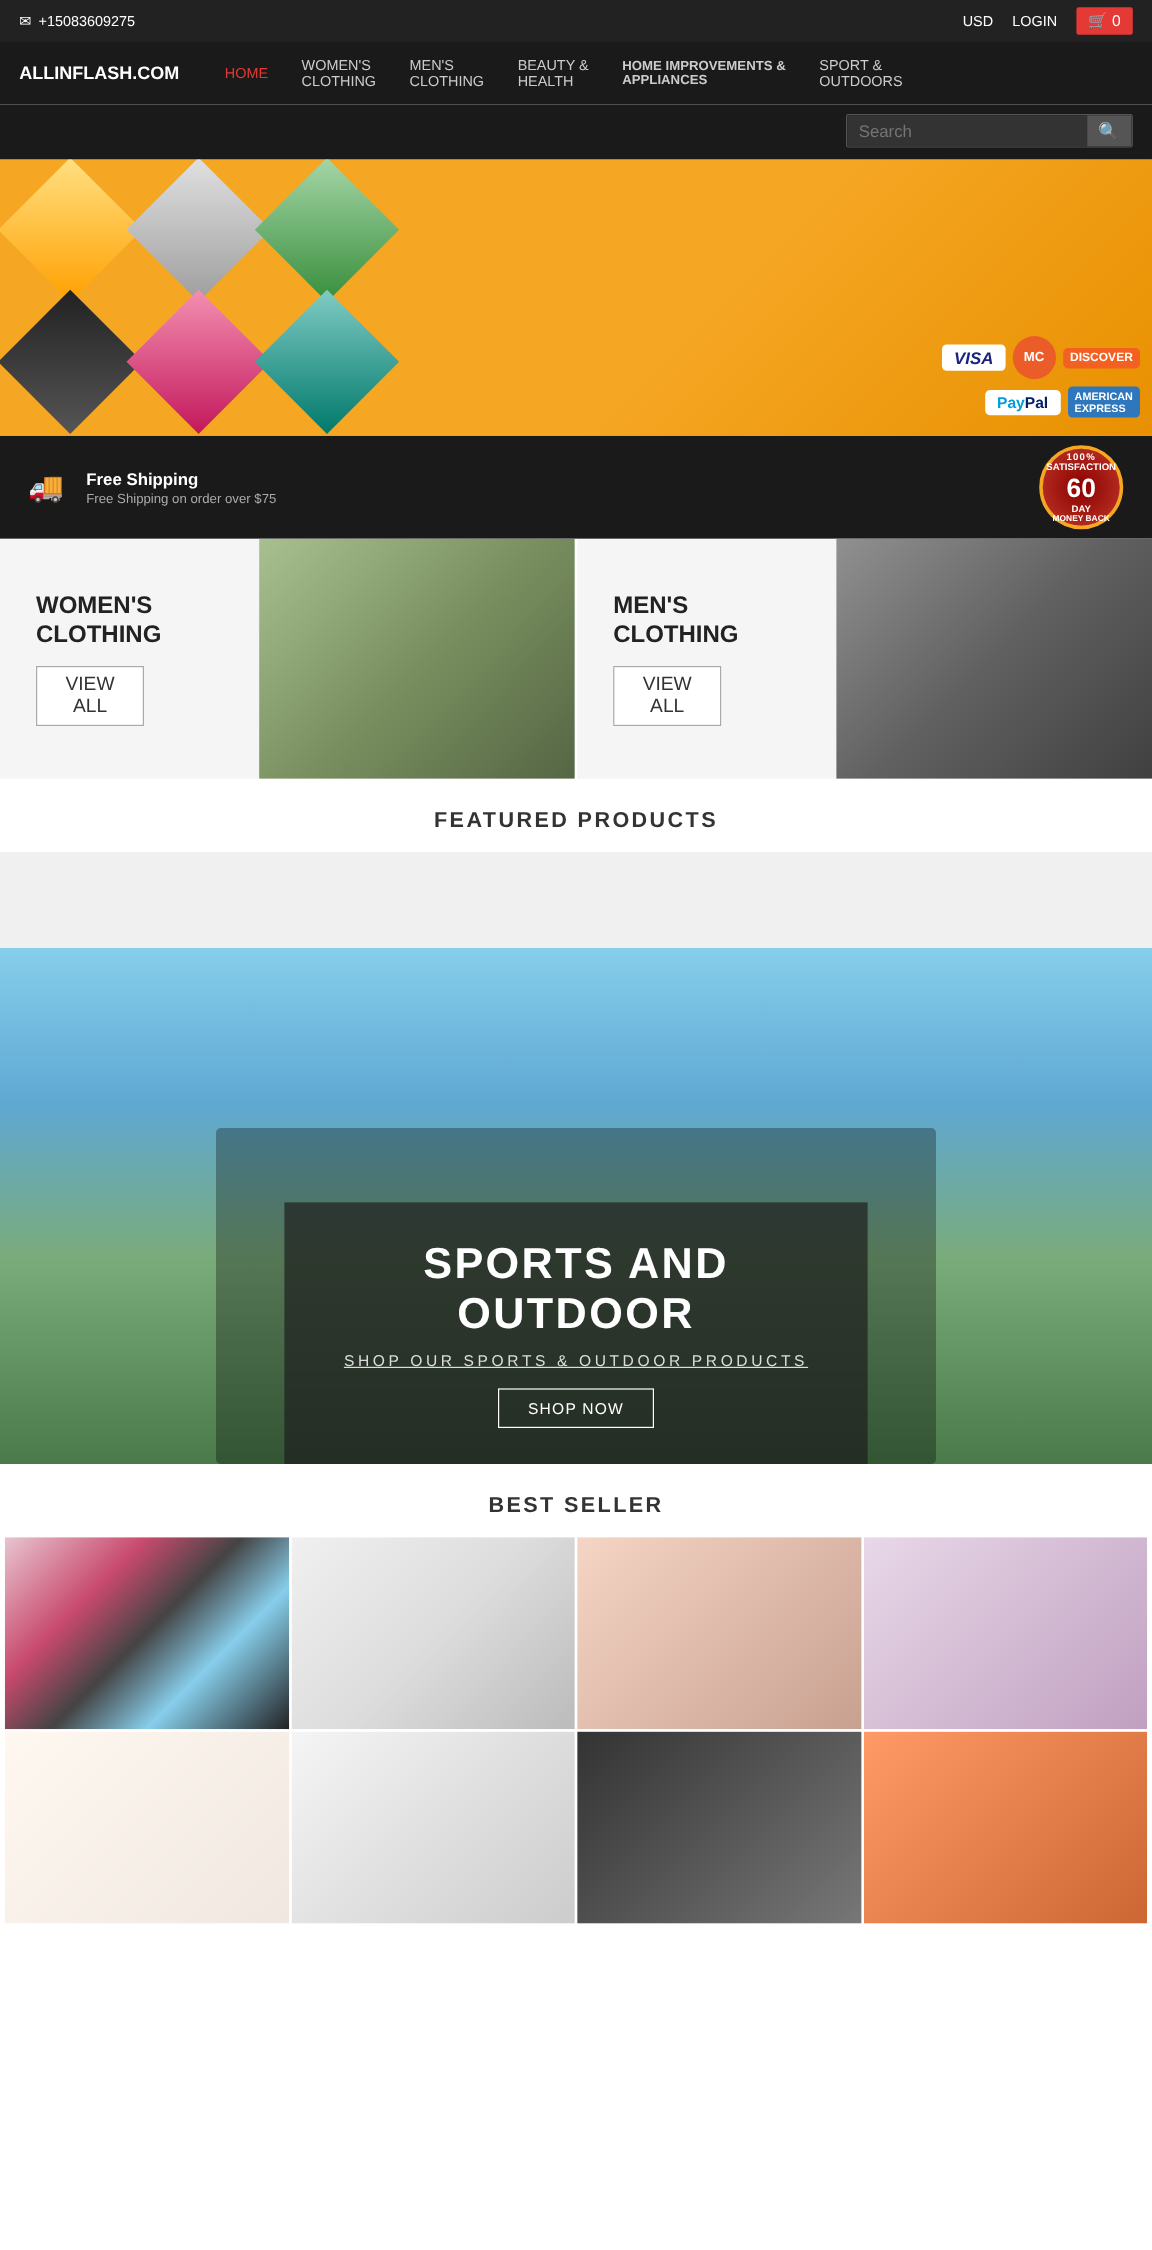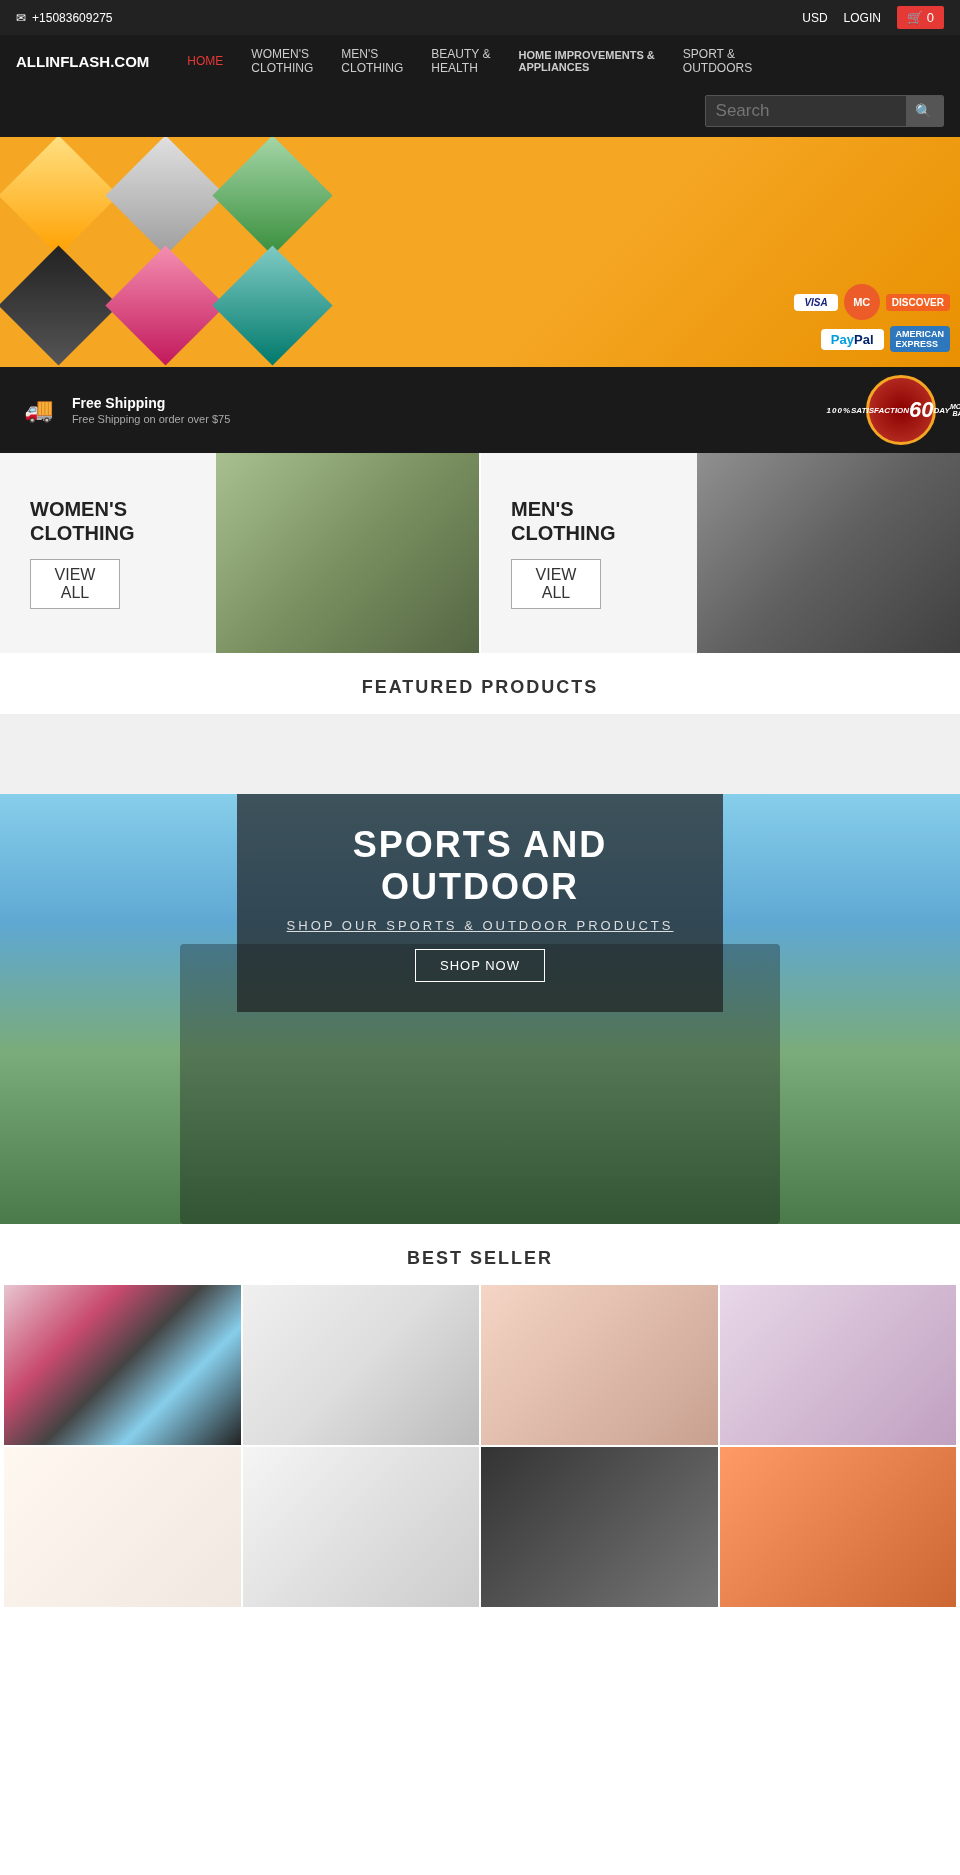--- a/index.html
+++ b/index.html
@@ -71,21 +71,21 @@
       display: flex;
       border: 1px solid #555;
       border-radius: 2px;
       overflow: hidden;
     }
     .search-input {
       background: #333;
       border: none;
       color: #ccc;
       padding: 5px 10px;
-      font-size: 17px;
+      font-size: 14px;
       width: 200px;
       outline: none;
     }
     .search-btn {
       background: #555;
       border: none;
       color: #fff;
       padding: 5px 10px;
       cursor: pointer;
       font-size: 14px;
@@ -157,29 +157,28 @@
     .shipping-icon { font-size: 24px; color: #fff; margin-right: 8px; }
     .shipping-text strong { font-size: 14px; font-weight: bold; }
     .shipping-text small { font-size: 11px; color: #aaa; }
     .guarantee-seal {
       margin-left: auto;
       background: radial-gradient(circle, #8B0000, #c0392b);
       border-radius: 50%;
       width: 70px;
       height: 70px;
       display: flex;
-      flex-direction: row;
+      flex-direction: column;
       align-items: center;
       justify-content: center;
       color: #fff;
       font-size: 8px;
       font-weight: bold;
       text-align: center;
       border: 3px solid #f5a623;
-      font-style: italic;
     }
     .guarantee-seal .days { font-size: 22px; font-weight: 900; }
 
     
     .clothing-section {
       display: flex;
       width: 100%;
       height: 200px;
     }
     .clothing-card {
@@ -246,21 +245,21 @@
     }
 
     
     .sports-banner {
       width: 100%;
       height: 430px;
       background: linear-gradient(180deg, #87b8d4 0%, #6aa3be 40%, #4a8a6a 80%, #3a7a5a 100%);
       position: relative;
       overflow: hidden;
       display: flex;
-      align-items: flex-start;
+      align-items: flex-end;
       justify-content: center;
     }
     .sports-overlay {
       background: rgba(30,30,30,0.7);
       padding: 30px 50px;
       text-align: center;
       z-index: 2;
     }
     .sports-overlay h2 {
       color: #fff;
@@ -374,21 +373,21 @@
     <div style="width:85px;height:85px;background:linear-gradient(135deg,#222,#555);transform:rotate(45deg);margin:8px;overflow:hidden;"></div>
     <div style="width:85px;height:85px;background:linear-gradient(135deg,#f48fb1,#c2185b);transform:rotate(45deg);margin:8px;overflow:hidden;"></div>
     <div style="width:85px;height:85px;background:linear-gradient(135deg,#80cbc4,#00796b);transform:rotate(45deg);margin:8px;overflow:hidden;"></div>
   </div>
 
   <div class="hero-text">
   </div>
 
   <div class="payment-logos">
     <div class="payment-row">
-      <span class="payment-badge" style="font-style:italic; color:#1a237e; font-size:10px; font-weight:900; background:#fff; padding:3px 10px; border-radius:4px;">VISA</span>
+      <span class="payment-badge" style="font-style:italic; color:#1a237e; font-size:14px; font-weight:900; background:#fff; padding:3px 10px; border-radius:4px;">VISA</span>
       <span class="payment-badge mc" style="background:#eb5c28; color:#fff; font-size:11px; border-radius:50%; width:36px;height:36px;display:flex;align-items:center;justify-content:center;">MC</span>
       <span class="payment-badge disc" style="background:#f26122; color:#fff; font-size:10px; padding:3px 6px; border-radius:4px;">DISCOVER</span>
     </div>
     <div class="payment-row">
       <span style="background:#fff; color:#003087; font-size:13px; font-weight:bold; padding:3px 10px; border-radius:4px;"><span style="color:#009cde;">Pay</span><span style="color:#012169;">Pal</span></span>
       <span class="payment-badge ae" style="background:#2e77bc; color:#fff; font-size:9px; padding:3px 6px; border-radius:4px;">AMERICAN<br>EXPRESS</span>
     </div>
   </div>
 </div>
 

